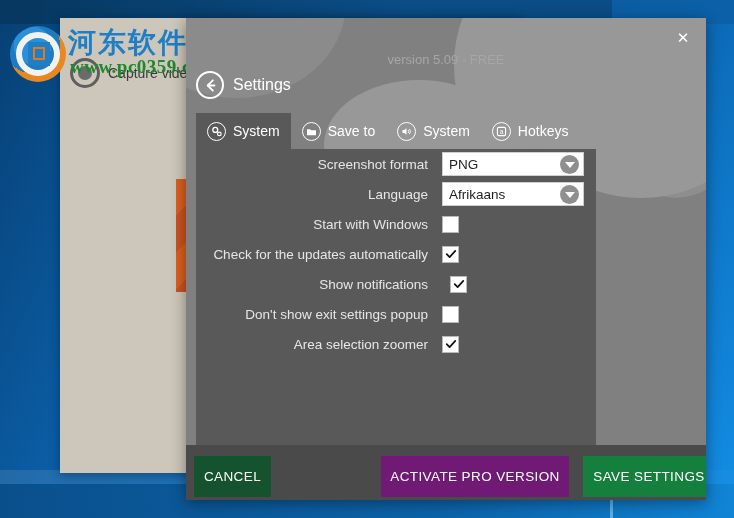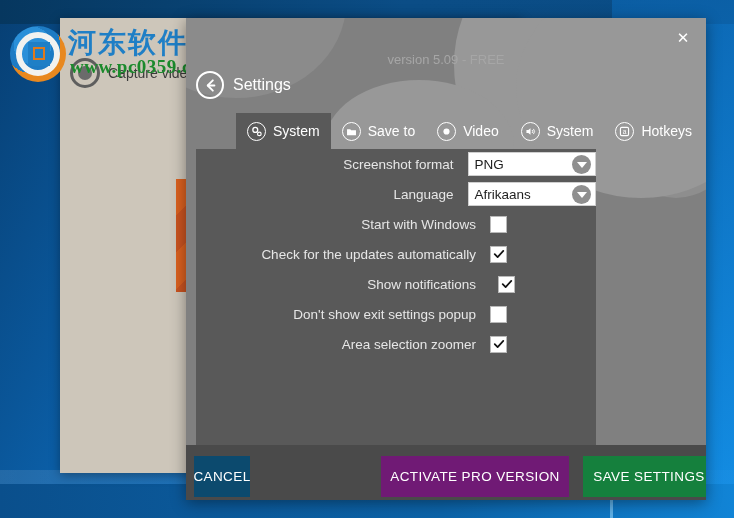--- a/index.html
+++ b/index.html
@@ -101,35 +101,35 @@
     position:absolute;left:0;right:0;top:34px;text-align:center;
     font-size:13px;color:#a6a6a6;z-index:5;
   }
   #title-row{position:absolute;left:10px;top:53px;display:flex;align-items:center;gap:9px;z-index:5;}
   #back-btn{
     width:28px;height:28px;border-radius:50%;border:2px solid #ffffff;box-sizing:border-box;
     display:flex;align-items:center;justify-content:center;cursor:pointer;
   }
   #title-row .title{font-size:16px;color:#ffffff;}
 
-  #tabbar{position:absolute;left:10px;top:95px;height:36px;display:flex;align-items:stretch;z-index:5;margin-left:40px;}
+  #tabbar{position:absolute;left:10px;top:95px;height:36px;display:flex;align-items:stretch;z-index:5;}
   .tab{
     display:flex;align-items:center;gap:7px;padding:0 11px;cursor:pointer;
     color:#ffffff;font-size:14px;
   }
   .tab.active{background:#595959;color:#ffffff;}
   .tab .tico{
     width:19px;height:19px;border-radius:50%;border:1.6px solid #ffffff;box-sizing:border-box;
     display:flex;align-items:center;justify-content:center;flex:0 0 auto;
   }
 
   #content{
     position:absolute;left:10px;top:131px;width:400px;height:296px;background:#595959;z-index:4;
   }
-  .row{display:flex;align-items:center;height:30px;margin-bottom:0;padding-left:48px;}
+  .row{display:flex;align-items:center;height:30px;margin-bottom:0;}
   .row .lbl{
     width:246px;text-align:right;padding-right:14px;box-sizing:border-box;
     font-size:13.5px;color:#e6e6e6;white-space:nowrap;
   }
   .sel{
     position:relative;width:142px;height:24px;background:#ffffff;border:1px solid #cfcfcf;
     box-sizing:border-box;display:flex;align-items:center;cursor:pointer;
   }
   .sel .val{font-size:13.5px;color:#1e1e1e;padding-left:6px;}
   .sel .arrow{
@@ -146,21 +146,21 @@
     font-size:13px;color:#111111;line-height:1;
   }
 
   #footer{
     position:absolute;left:0;right:0;bottom:0;height:55px;background:#4a4a4a;z-index:5;
   }
   .btn{
     position:absolute;top:11px;height:41px;display:flex;align-items:center;justify-content:center;
     color:#ffffff;font-size:13.5px;cursor:pointer;letter-spacing:.4px;
   }
-  #cancel-btn{left:8px;width:56px;background:#0c4a6e;}
+  #cancel-btn{left:8px;width:77px;background:#14532d;}
   #activate-btn{left:195px;width:188px;background:#701a75;}
   #save-btn{left:397px;width:132px;background:#15803d;}
 </style>
 </head>
 <body>
 
 <div id="desktop">
   <div class="band1"></div>
   <div class="streak s4"></div>
   <div class="streak s1"></div>
@@ -232,28 +232,20 @@
         <span class="tico">
           <svg width="13" height="13" viewBox="0 0 16 16">
             <path d="M2.5 5.2h4l1 1.3h6v6.2h-11z" fill="#fff"></path>
           </svg>
         </span>
         <span>Save to</span>
       </div>
       <div class="tab">
         <span class="tico">
           <svg width="13" height="13" viewBox="0 0 16 16">
-            <circle cx="8" cy="8" r="3.8" fill="#fff"></circle>
-          </svg>
-        </span>
-        <span>Video</span>
-      </div>
-      <div class="tab">
-        <span class="tico">
-          <svg width="13" height="13" viewBox="0 0 16 16">
             <path d="M3 6.3h2.3L8 4v8L5.3 9.7H3z" fill="#fff"></path>
             <path d="M10 6.2a2.6 2.6 0 0 1 0 3.6" fill="none" stroke="#fff" stroke-width="1.2"></path>
             <path d="M11.6 4.8a4.8 4.8 0 0 1 0 6.4" fill="none" stroke="#fff" stroke-width="1.1"></path>
           </svg>
         </span>
         <span>System</span>
       </div>
       <div class="tab">
         <span class="tico">
           <svg width="13" height="13" viewBox="0 0 16 16">

